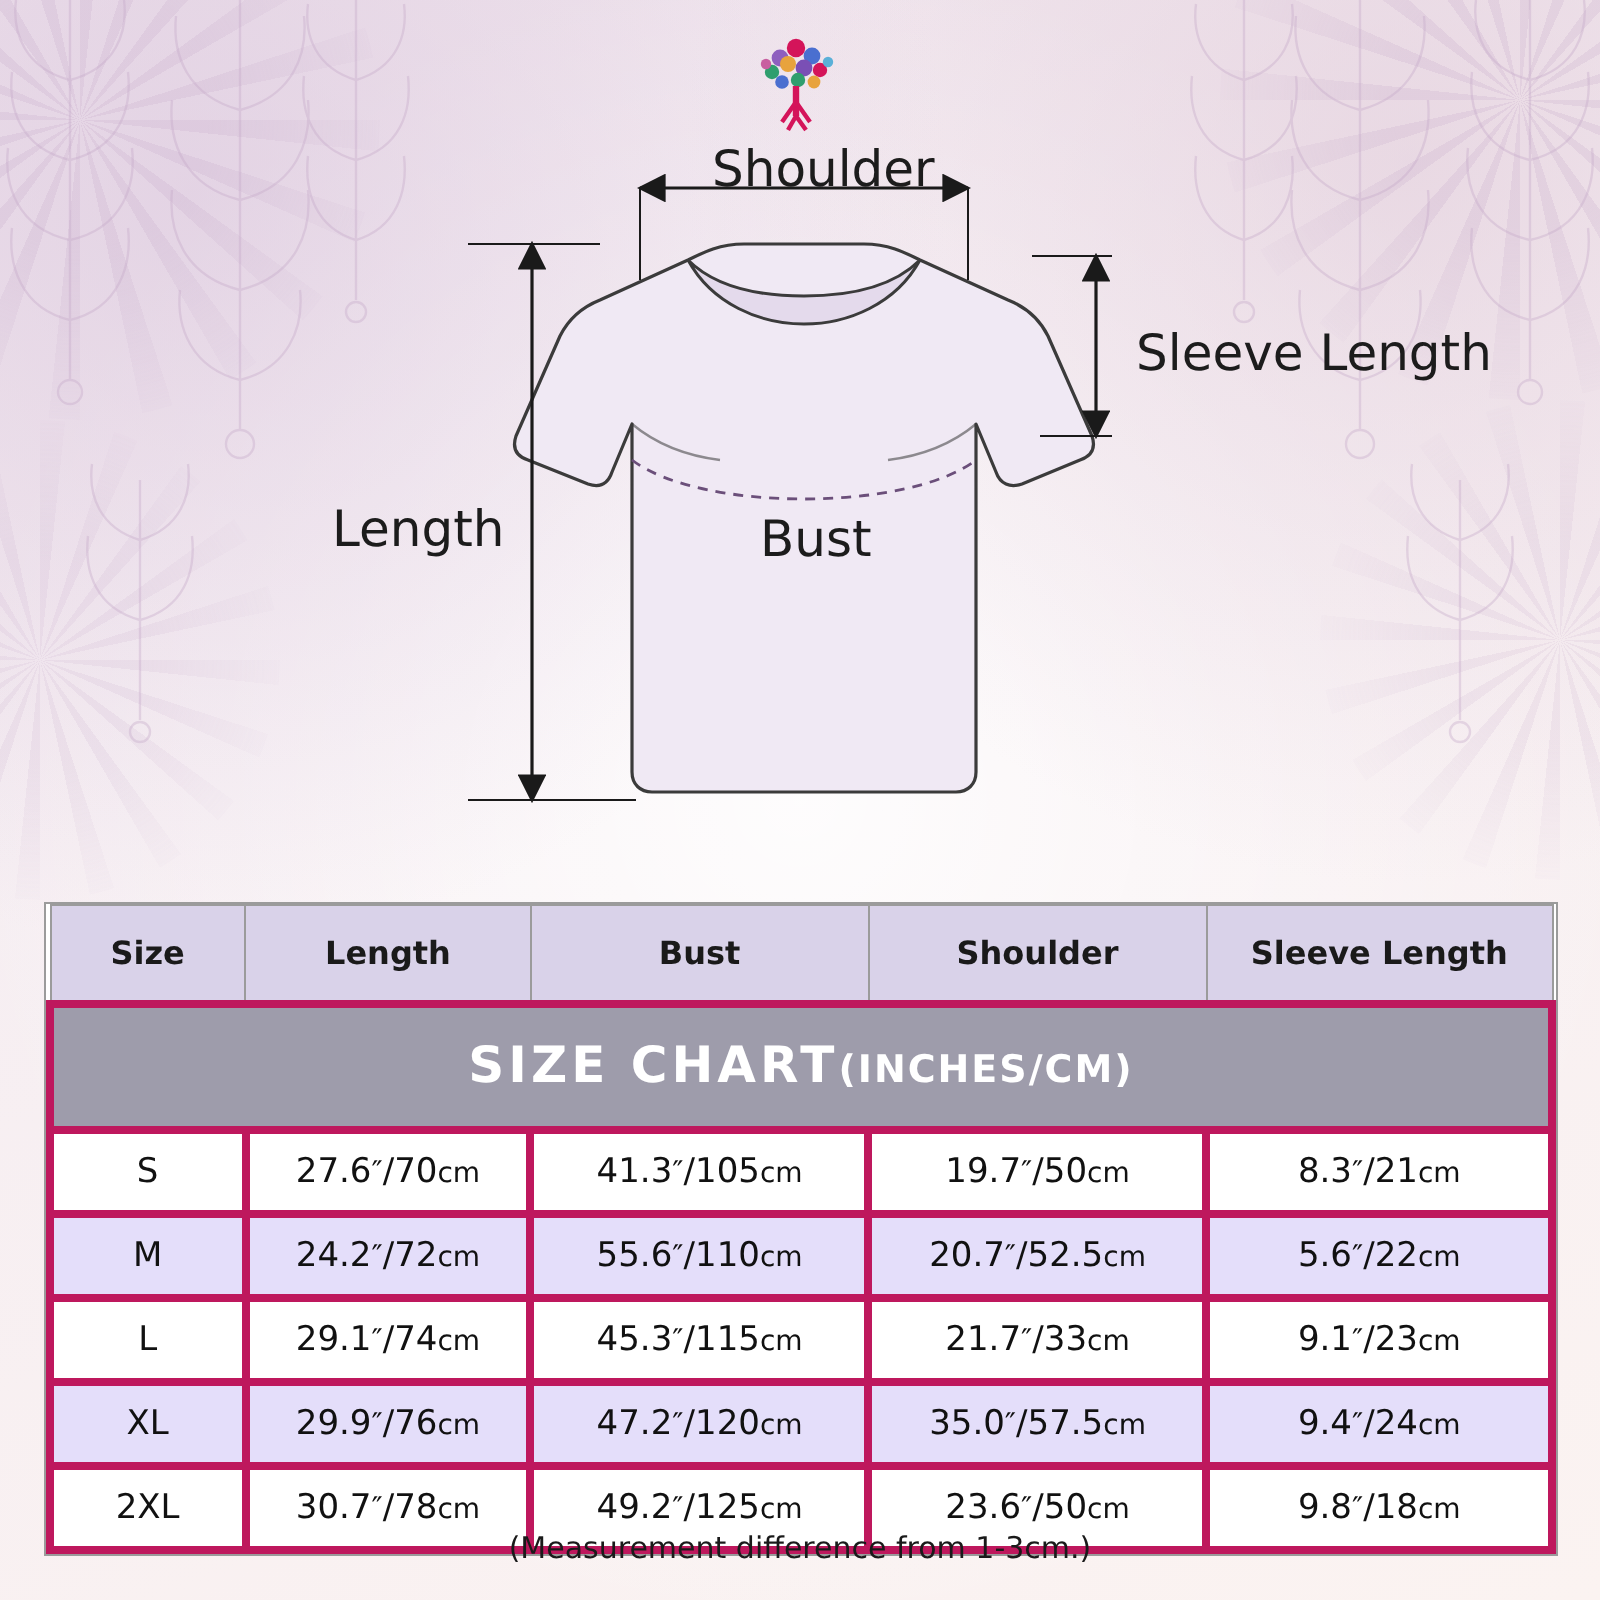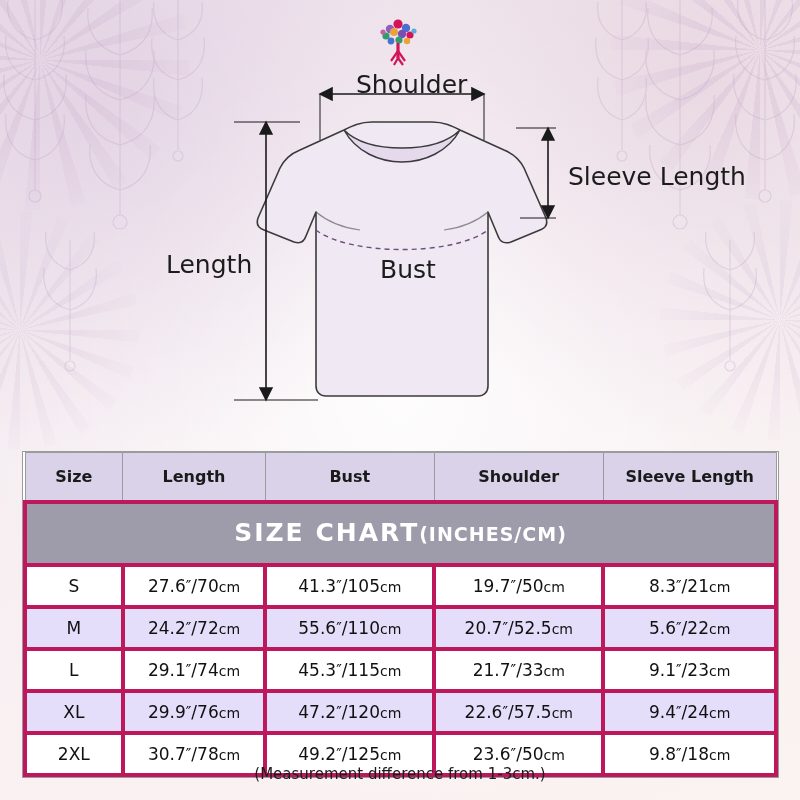--- a/index.html
+++ b/index.html
@@ -368,21 +368,21 @@
         <td class="sizecell">L</td>
         <td><span>29.1</span><span class="inchmark">″</span><span>/</span><span>74</span><span class="cm">cm</span></td>
         <td><span>45.3</span><span class="inchmark">″</span><span>/</span><span>115</span><span class="cm">cm</span></td>
         <td><span>21.7</span><span class="inchmark">″</span><span>/</span><span>33</span><span class="cm">cm</span></td>
         <td><span>9.1</span><span class="inchmark">″</span><span>/</span><span>23</span><span class="cm">cm</span></td>
       </tr>
       <tr class="alt">
         <td class="sizecell">XL</td>
         <td><span>29.9</span><span class="inchmark">″</span><span>/</span><span>76</span><span class="cm">cm</span></td>
         <td><span>47.2</span><span class="inchmark">″</span><span>/</span><span>120</span><span class="cm">cm</span></td>
-        <td><span>22.6</span><span class="inchmark">″</span><span>/</span><span>57.5</span><span class="cm">cm</span></td>
+        <td><span>35.0</span><span class="inchmark">″</span><span>/</span><span>57.5</span><span class="cm">cm</span></td>
         <td><span>9.4</span><span class="inchmark">″</span><span>/</span><span>24</span><span class="cm">cm</span></td>
       </tr>
       <tr class="plain">
         <td class="sizecell">2XL</td>
         <td><span>30.7</span><span class="inchmark">″</span><span>/</span><span>78</span><span class="cm">cm</span></td>
         <td><span>49.2</span><span class="inchmark">″</span><span>/</span><span>125</span><span class="cm">cm</span></td>
         <td><span>23.6</span><span class="inchmark">″</span><span>/</span><span>50</span><span class="cm">cm</span></td>
         <td><span>9.8</span><span class="inchmark">″</span><span>/</span><span>18</span><span class="cm">cm</span></td>
       </tr>
     </tbody>

